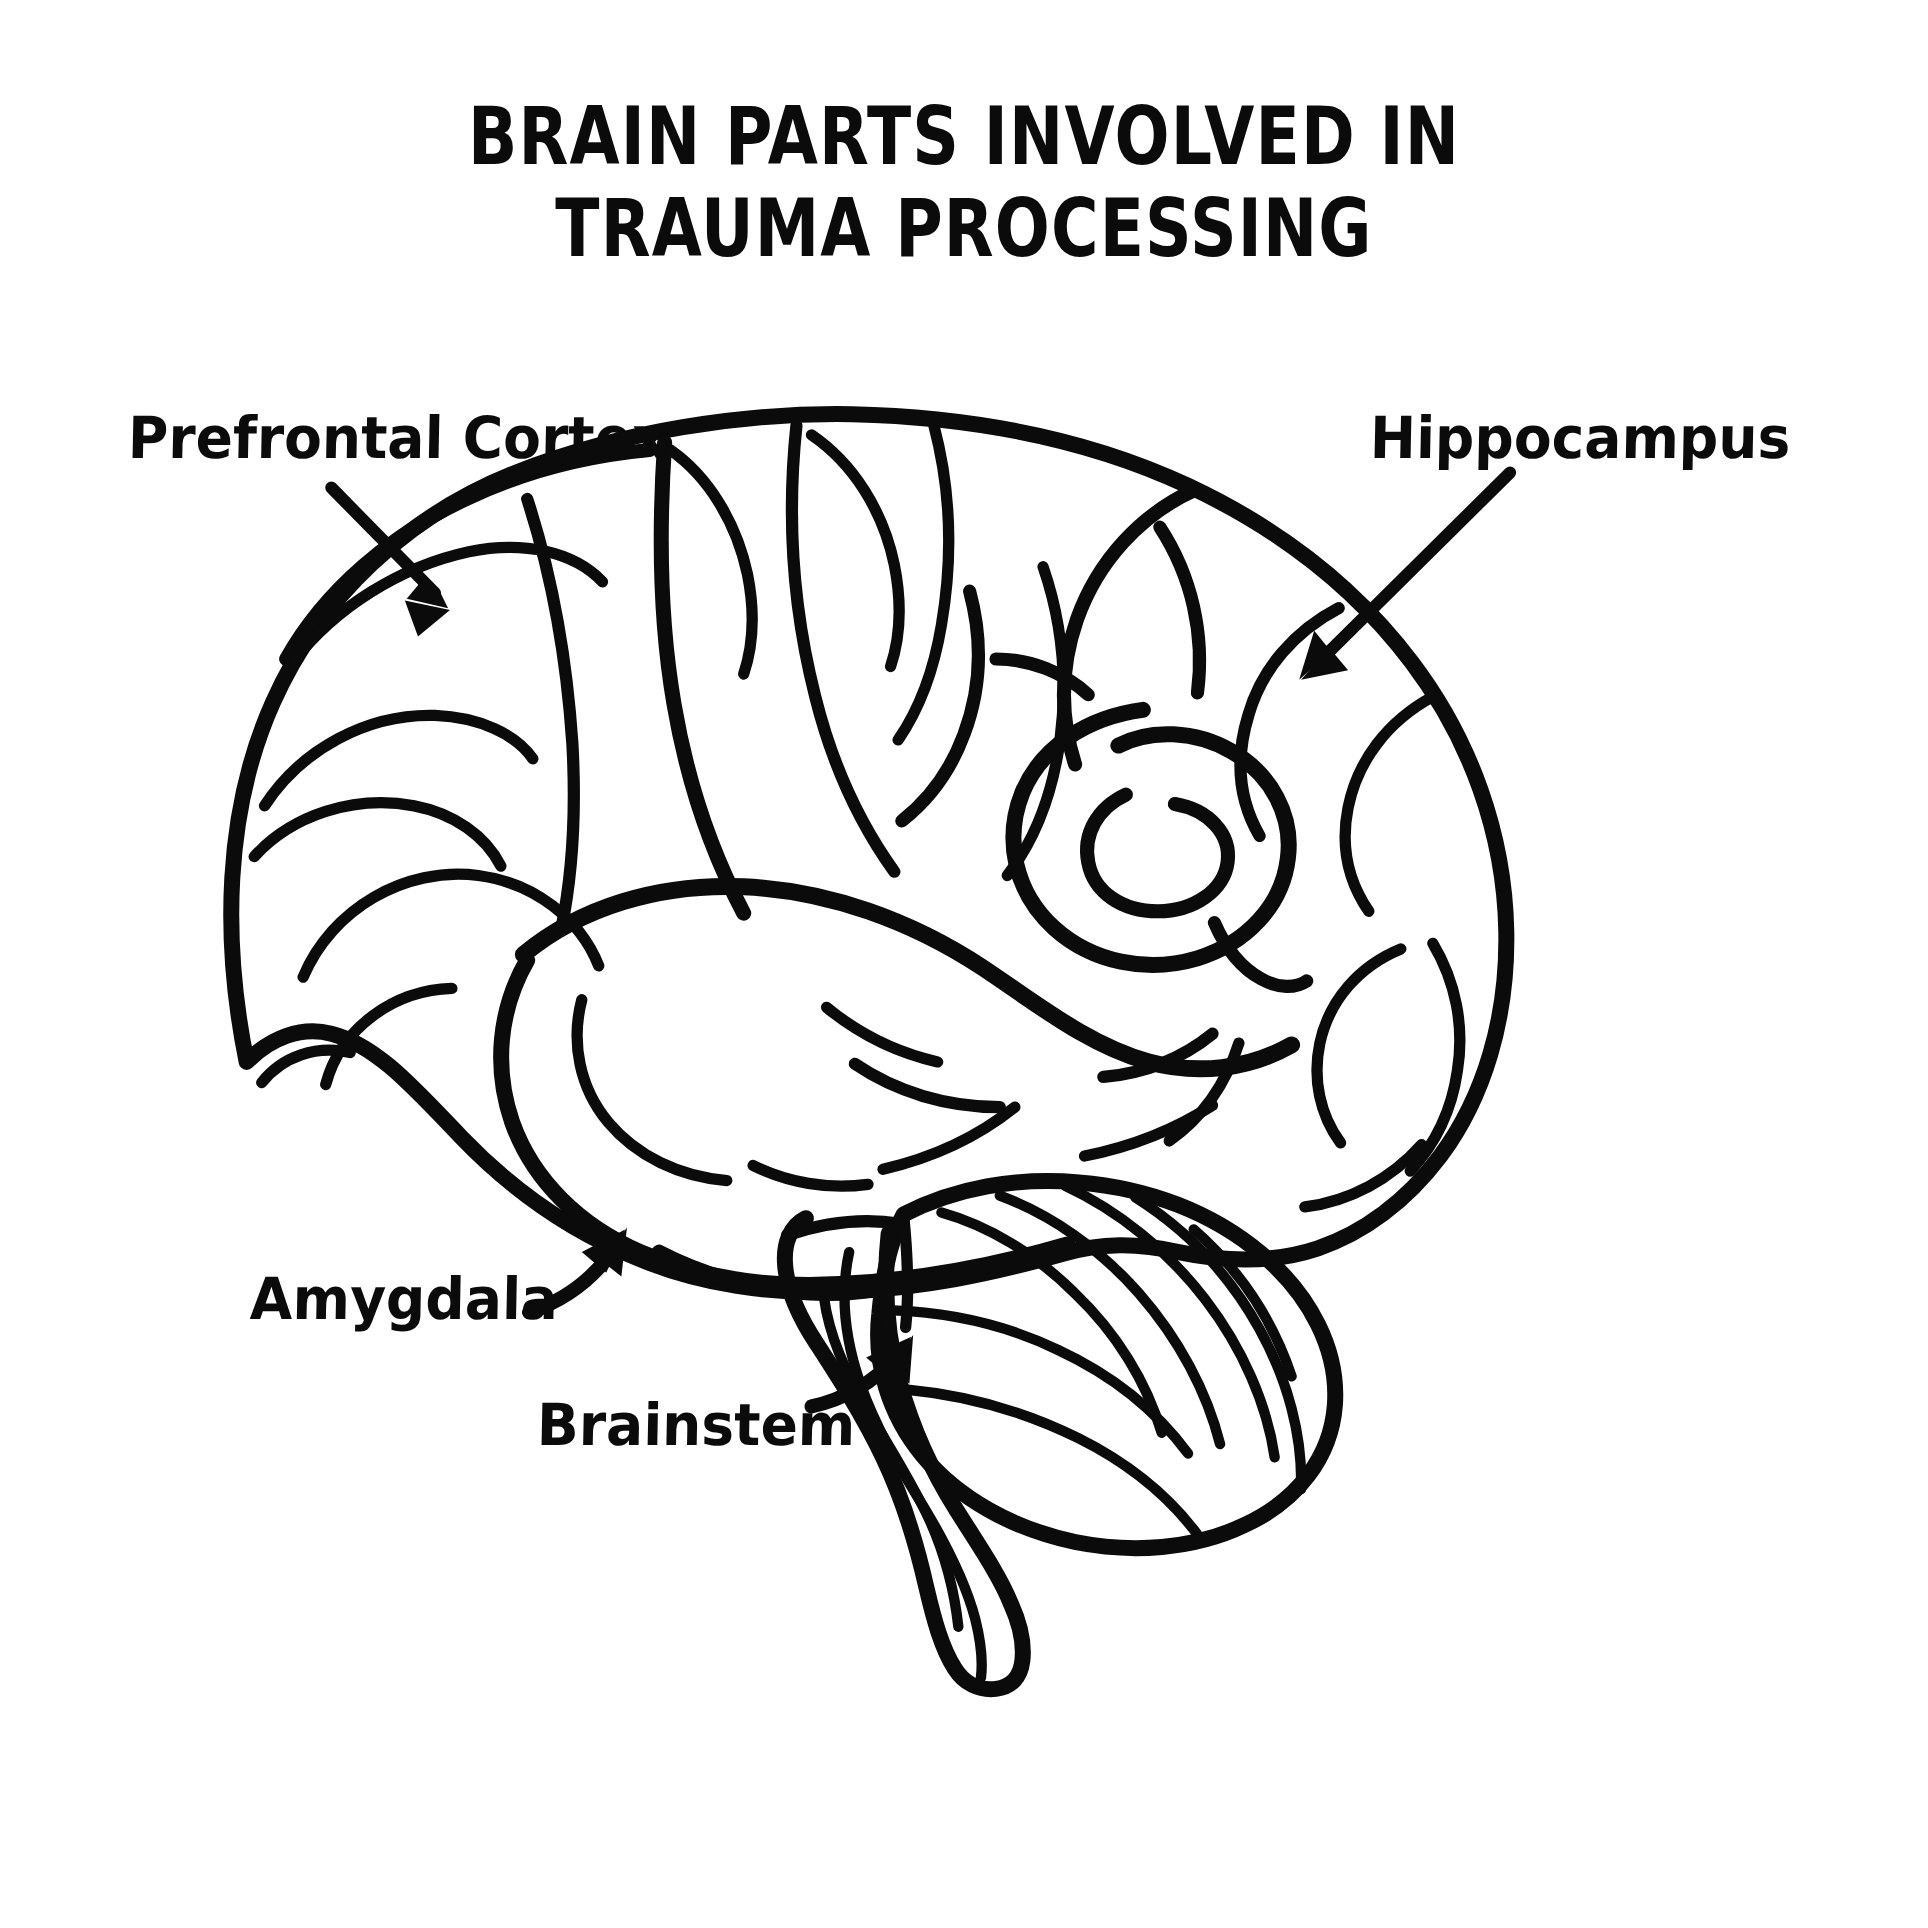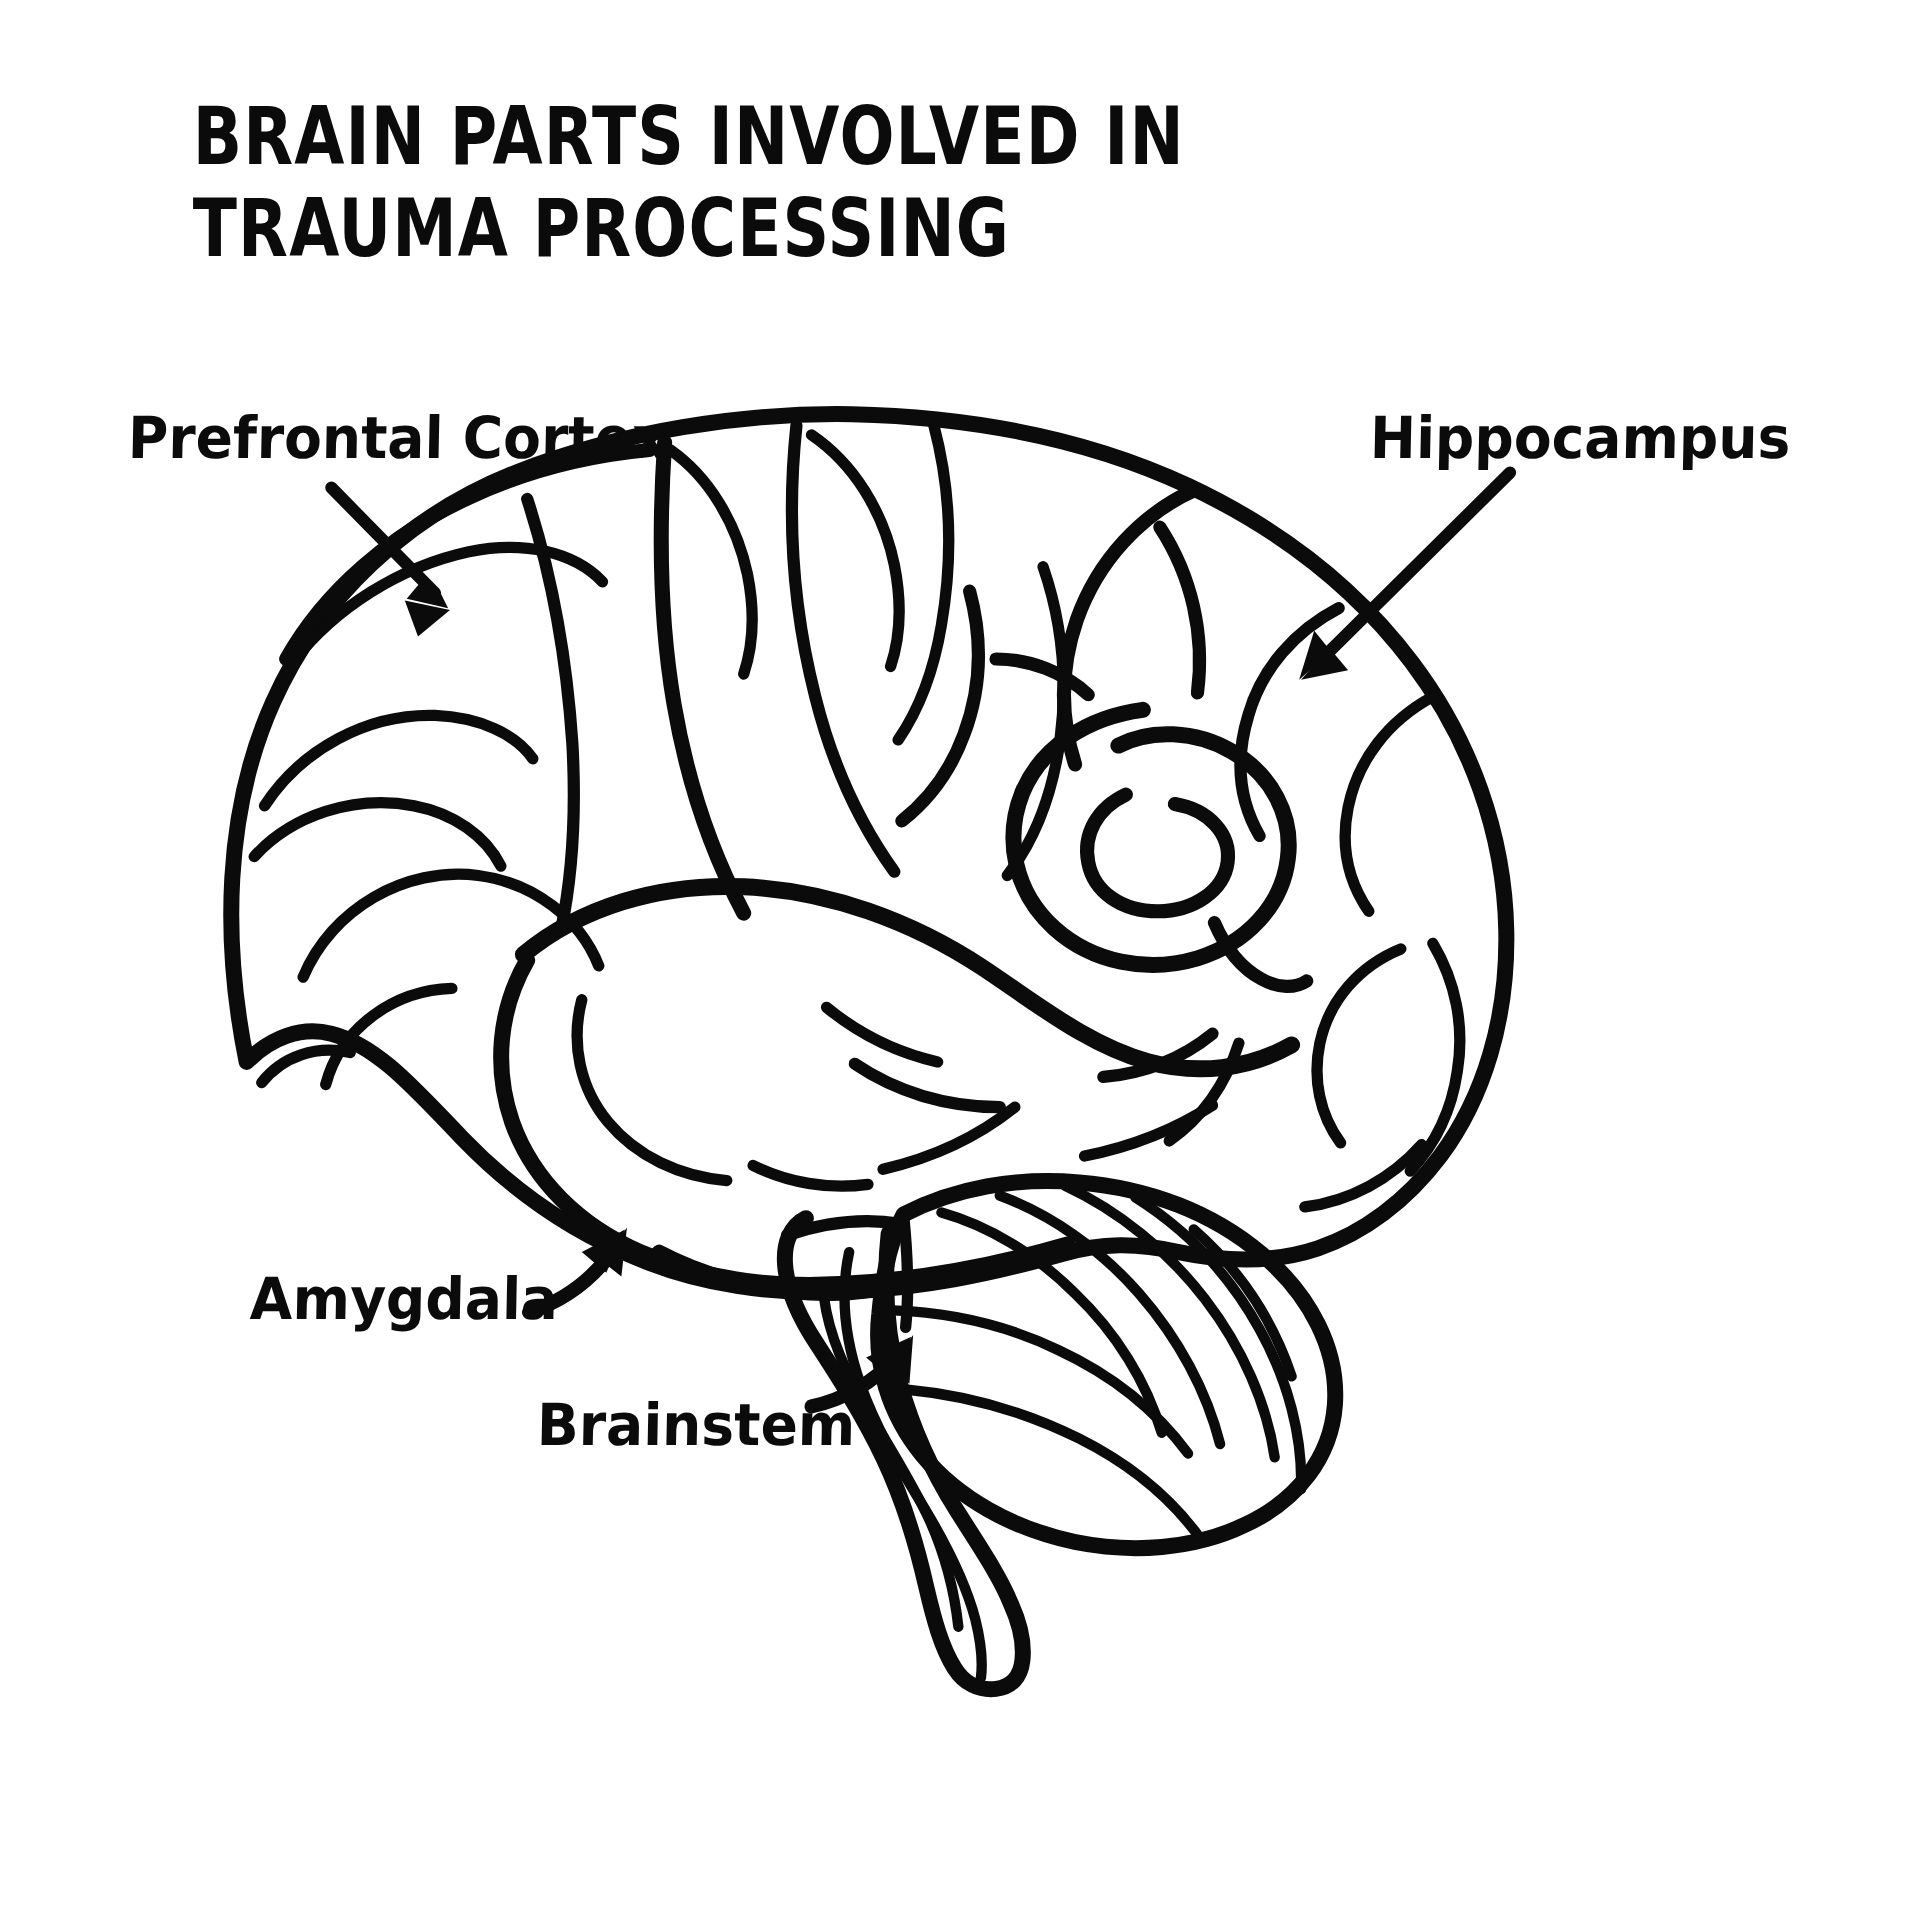--- a/index.html
+++ b/index.html
@@ -28,21 +28,21 @@
     height: 1928px;
     display: block;
   }
 
   
   .title-block {
     position: absolute;
     left: 0;
     top: 90px;
     width: 1928px;
-    text-align: left;
+    text-align: center;
     pointer-events: none;
   }
   .title-line {
     font-family: "DejaVu Sans", sans-serif;
     font-weight: 700;
     font-size: 81px;
     line-height: 92px;
     letter-spacing: 1.4px;
     color: #0b0b0b;
     transform: scaleX(0.80);

